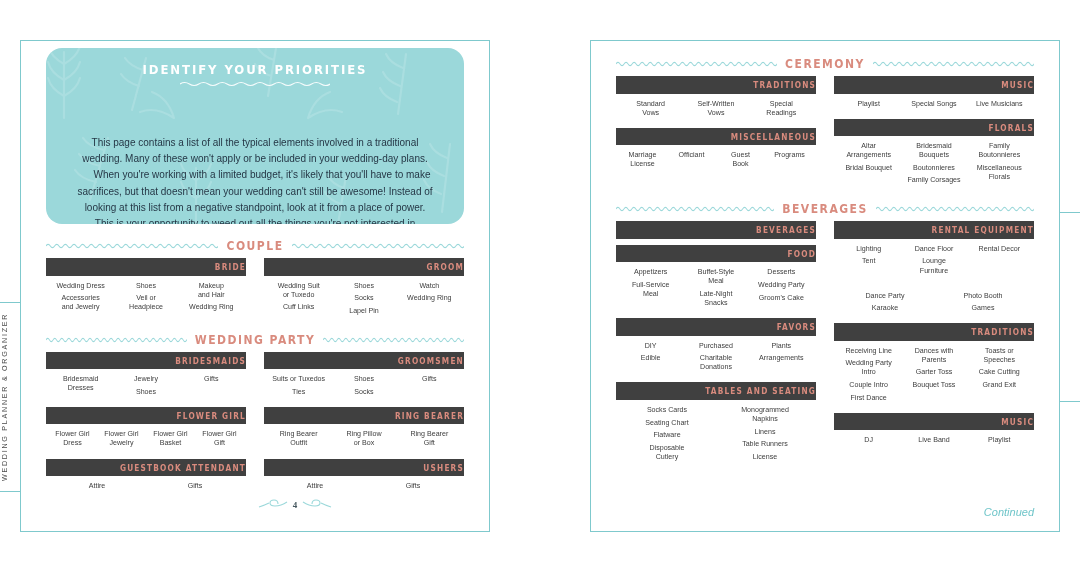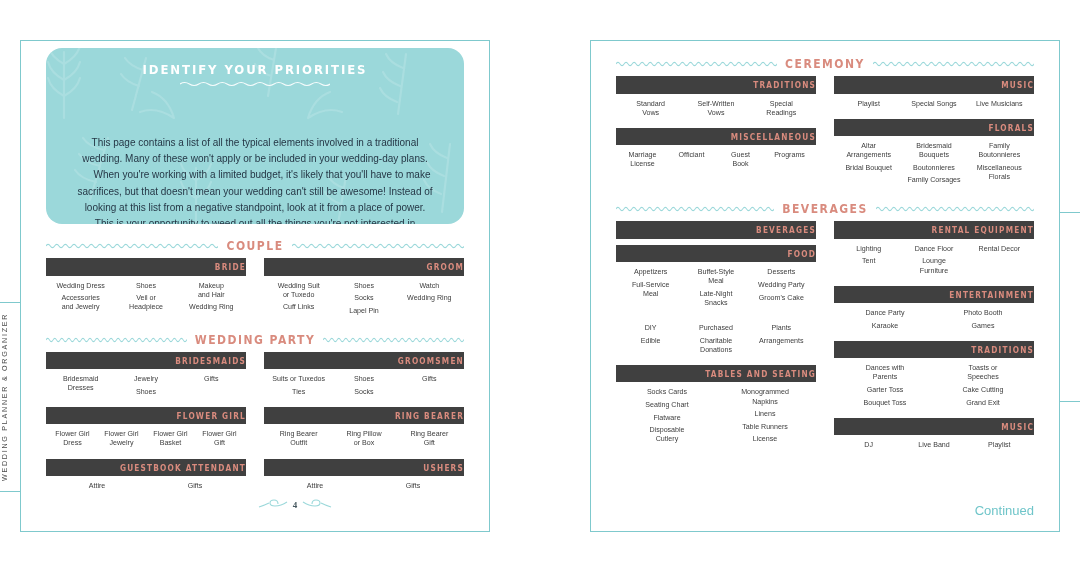--- a/index.html
+++ b/index.html
@@ -114,21 +114,21 @@
     font-size: 7.1px; color: #3d3d3d; line-height: 1.28;
   }
 
   .page-body { position: absolute; left: 26px; right: 26px; }
   .page-left .page-body  { top: 192px; }
   .page-right .page-body { top: 10px; }
 
   
   .continued {
     position: absolute; right: 26px; bottom: 14px;
-    color: #6fc5c9; font-size: 13px; 
+    color: #6fc5c9; font-size: 11px; font-style: italic;
   }
   .folio {
     position: absolute; bottom: 22px; width: 120px;
     display: flex; align-items: center; justify-content: center; gap: 5px;
   }
   .folio-left  { left: 215px; }
   .folio-num {
     font-size: 9px; color: #46585f; font-weight: 700;
     font-family: "Liberation Serif", serif;
   }
@@ -450,20 +450,21 @@
                   <div class="item">Late-Night<br>Snacks</div>
                 </div>
                 <div class="itemcol">
                   <div class="item">Desserts</div>
                   <div class="item">Wedding Party</div>
                   <div class="item">Groom's Cake</div>
                 </div>
               </div>
             </div>
             <div class="cat">
+              <div class="cat-head">FAVORS</div>
               <div class="cat-items">
                 <div class="itemcol">
                   <div class="item">DIY</div>
                   <div class="item">Edible</div>
                 </div>
                 <div class="itemcol">
                   <div class="item">Purchased</div>
                   <div class="item">Charitable<br>Donations</div>
                 </div>
                 <div class="itemcol">
@@ -501,35 +502,40 @@
                 <div class="itemcol">
                   <div class="item">Dance Floor</div>
                   <div class="item">Lounge<br>Furniture</div>
                 </div>
                 <div class="itemcol">
                   <div class="item">Rental Decor</div>
                 </div>
               </div>
             </div>
             <div class="cat">
-              <div class="cat-head">ENTERTAINMENT</div>
               <div class="cat-items">
                 <div class="itemcol">
                   <div class="item">Dance Party</div>
                   <div class="item">Karaoke</div>
                 </div>
                 <div class="itemcol">
                   <div class="item">Photo Booth</div>
                   <div class="item">Games</div>
                 </div>
               </div>
             </div>
             <div class="cat">
               <div class="cat-head">TRADITIONS</div>
               <div class="cat-items">
+                <div class="itemcol">
+                  <div class="item">Receiving Line</div>
+                  <div class="item">Wedding Party<br>Intro</div>
+                  <div class="item">Couple Intro</div>
+                  <div class="item">First Dance</div>
+                </div>
                 <div class="itemcol">
                   <div class="item">Dances with<br>Parents</div>
                   <div class="item">Garter Toss</div>
                   <div class="item">Bouquet Toss</div>
                 </div>
                 <div class="itemcol">
                   <div class="item">Toasts or<br>Speeches</div>
                   <div class="item">Cake Cutting</div>
                   <div class="item">Grand Exit</div>
                 </div>

